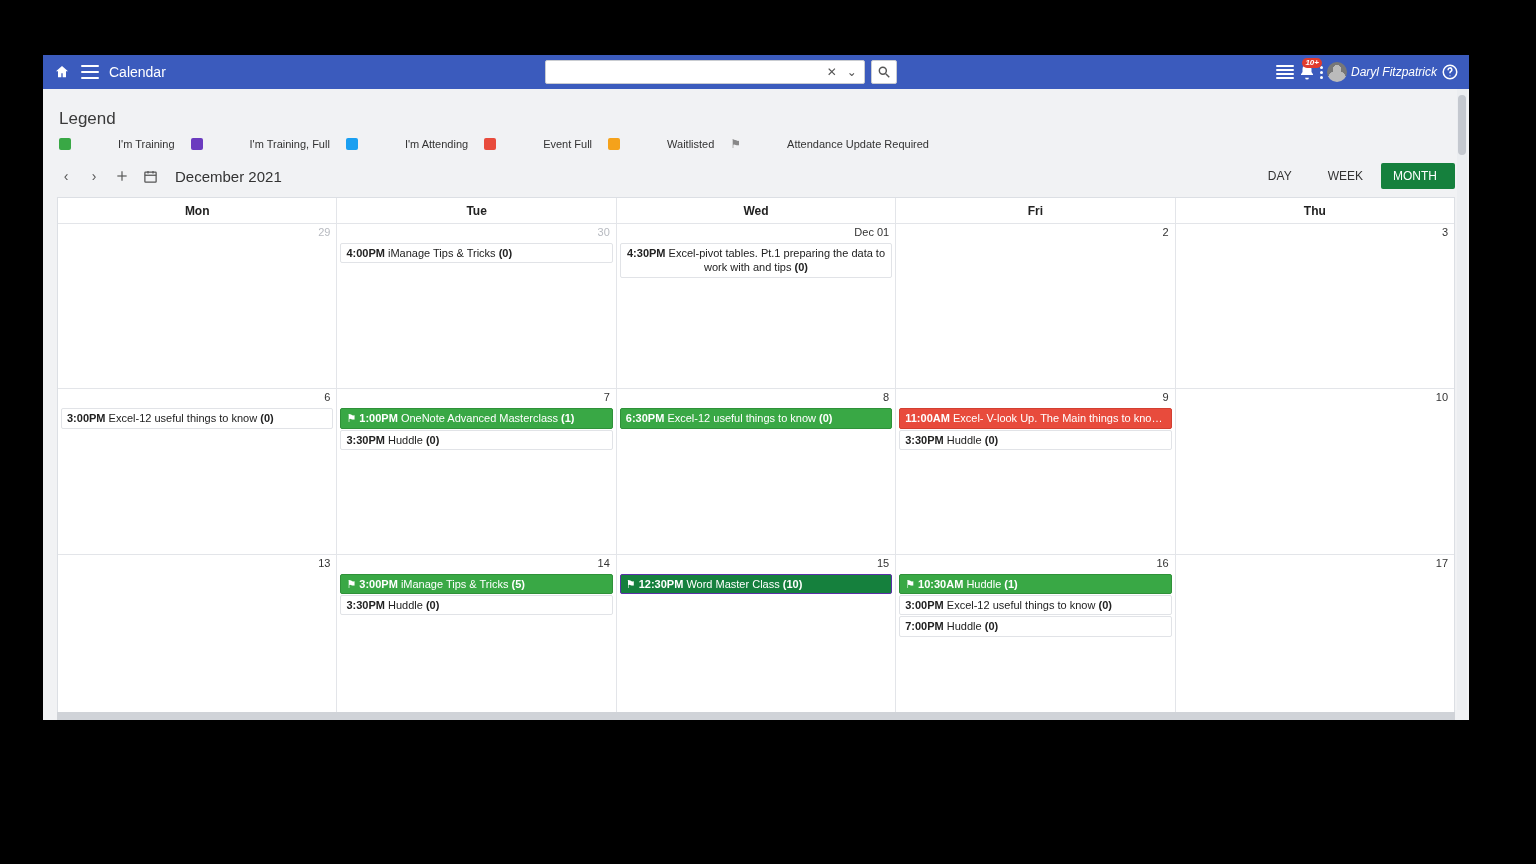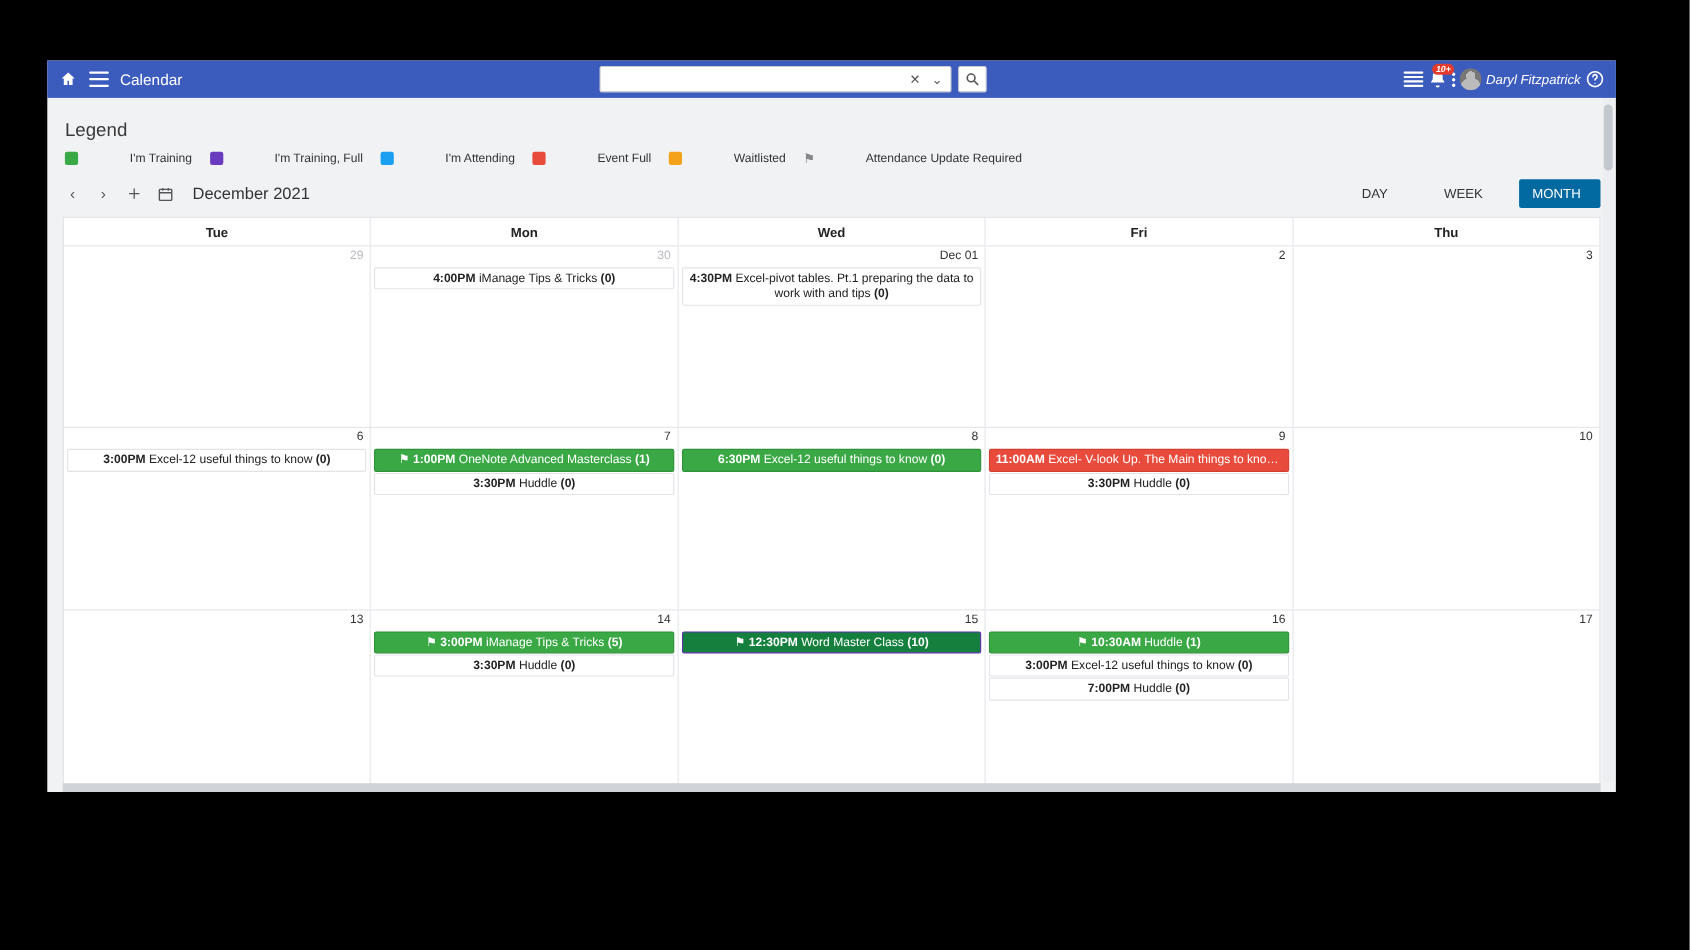--- a/index.html
+++ b/index.html
@@ -82,44 +82,44 @@
   .swatch { width:12px; height:12px; display:inline-block; margin-right:5px; border-radius:2px;}
   .legend-item { display:flex; align-items:center;gap:42px; }
   .flag-ico { color:#888; font-size:12px; margin-right:4px;}
 
   .controls-row {
     display:flex; align-items:center; gap:10px; margin: 4px 0 8px 0;
   }
   .nav-btn { width:18px;height:18px;border:none;background:transparent;color:#555;cursor:pointer;font-size:14px;display:inline-flex;align-items:center;justify-content:center;}
   .plus-btn, .date-btn { width:18px;height:18px;color:#555;cursor:pointer;display:inline-flex;align-items:center;justify-content:center;}
   .month-label { font-size:15px; color:#333; margin-left:6px;}
-  .view-tabs { margin-left:auto; display:flex;gap:15px;}
+  .view-tabs { margin-left:auto; display:flex;}
   .view-tab {
     padding:6px 18px; font-size:12px; color:#333; cursor:pointer; background:transparent;border:none;
   }
-  .view-tab.active { background:#0369a1; color:#fff; border-radius:2px;padding-left:12px;}
+  .view-tab.active { background:#15803d; color:#fff; border-radius:2px;padding-left:12px;}
 
   
   .cal {
     flex:1; background:#fff; border:1px solid #dcdfe4; display:flex; flex-direction:column; overflow:hidden;
   }
   .cal-head { display:flex; height:26px; border-bottom:1px solid #e3e5e9;}
   .cal-head .col { flex:1; display:flex; align-items:center; justify-content:center; font-size:12px; font-weight:bold; color:#222; border-left:1px solid #e3e5e9;}
   .cal-head .col:first-child { border-left:none; }
   .cal-body { flex:1; display:flex; flex-direction:column;}
   .cal-row { flex:1; display:flex; border-top:1px solid #e3e5e9;}
   .cal-row:first-child { border-top:none;}
   .cell { flex:1; border-left:1px solid #e3e5e9; position:relative; padding-top:18px; overflow:hidden;}
   .cell:first-child { border-left:none; }
   .date-num { position:absolute; top:2px; right:6px; font-size:11px; color:#333;}
   .date-num.muted { color:#b7bac0;}
   .event {
     margin:1px 3px; border:1px solid #e1e3e7; background:#fff; border-radius:2px;
     font-size:11px; color:#222; padding:2px 5px; line-height:1.3; cursor:pointer;
-    overflow:hidden; white-space:nowrap; text-overflow:ellipsis;text-align:center;
+    overflow:hidden; white-space:nowrap; text-overflow:ellipsis;
   }
   .event.wrap { white-space:normal; text-align:center; }
   .event.wrap .ev-time,
   .event.wrap .ev-count { white-space:nowrap; }
   .event .ev-time { font-weight:bold; }
   .event .ev-count { font-weight:bold; }
   .event.green { background:#39a845; border-color:#2f9139; color:#fff;}
   .event.purple { background:#15803d; border-color:#5b30a8; color:#fff;}
   .event.red { background:#e84b3c; border-color:#d23f31; color:#fff;}
   .ev-flag { display:inline-block; margin-right:3px; font-size:11px; line-height:1; }
@@ -242,22 +242,22 @@
       <span class="month-label">December 2021</span>
       <div class="view-tabs" id="view-tabs">
           <button class="view-tab">DAY</button>
           <button class="view-tab">WEEK</button>
           <button class="view-tab active">MONTH</button>
         </div>
     </div>
 
     <div class="cal">
       <div class="cal-head" id="cal-head">
+          <div class="col">Mon</div>
           <div class="col">Tue</div>
-          <div class="col">Mon</div>
           <div class="col">Wed</div>
           <div class="col">Fri</div>
           <div class="col">Thu</div>
         </div>
       <div class="cal-body" id="cal-body">
           <div class="cal-row">
             <div class="cell">
               <div class="date-num muted">29</div>
             </div>
             <div class="cell">

